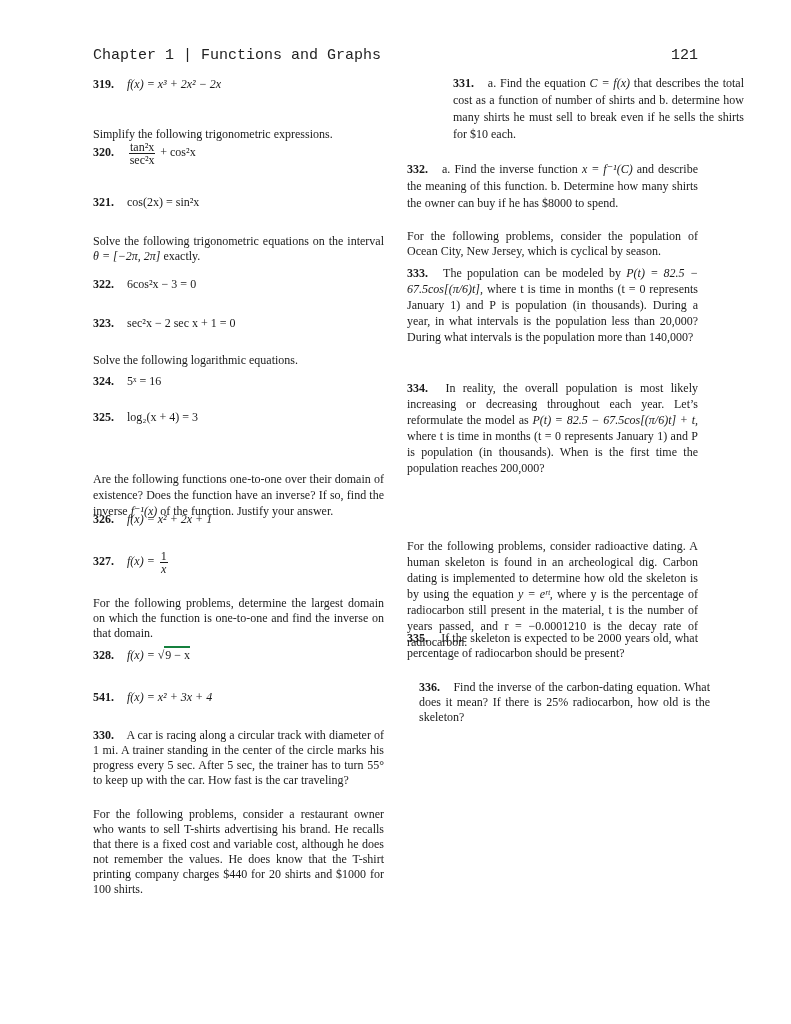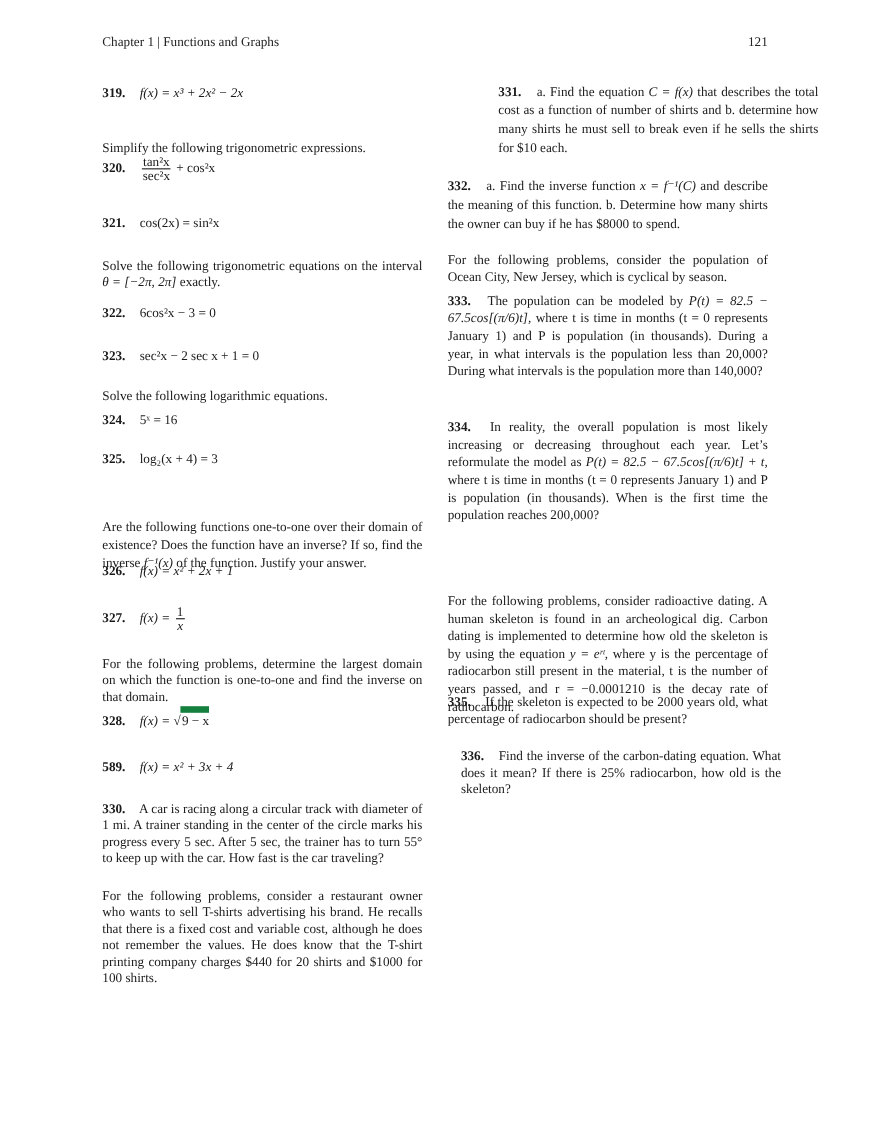--- a/index.html
+++ b/index.html
@@ -1,32 +1,32 @@
 <!DOCTYPE html>
 <html><head>
 <meta charset="utf-8">
 <style>
   html, body { margin: 0; padding: 0; background: #ffffff; }
   body { width: 791px; height: 1024px; position: relative; overflow: hidden; color: #1a1a1a;
          font-family: "Liberation Serif", "DejaVu Serif", serif; font-size: 12px; line-height: 15px; }
-  .hdr { position: absolute; top: 31px; font-family: Liberation Serif, serif; font-size: 12px; color: #222; }
+  .hdr { position: absolute; top: 48px; font-family: Liberation Mono, monospace; font-size: 15px; color: #222; }
   .hdr-left { left: 93px; }
   .hdr-right { right: 93px; }
   .col { position: absolute; width: 291px; }
   .col-left { left: 93px; top: 0; }
   .col-right { left: 407px; top: 0; }
   .blk { position: absolute; left: 0; width: 291px; }
   .num { font-weight: bold; margin-right: 10px; }
   .intro { text-align: justify; }
   .just { text-align: justify; }
   .m { font-style: italic; }
   .frac { display: inline-block; vertical-align: middle; text-align: center; margin: 0 2px; }
   .frac .top { display: block; border-bottom: 1px solid #1a1a1a; padding: 0 1px; line-height: 12px; }
   .frac .bot { display: block; line-height: 12px; }
-  .sqrt { border-top: 6px solid #15803d; padding-left: 1px; margin-top: 10px; }
+  .sqrt { border-top: 2px solid #15803d; padding-left: 1px; margin-top: 10px; }
 </style>
 </head>
 <body>
 
 <div class="hdr hdr-left">Chapter 1 | Functions and Graphs</div>
 <div class="hdr hdr-right">121</div>
 
 <div class="col col-left">
   <div class="blk" style="top:77px;">
     <span class="num">319.</span>
@@ -98,21 +98,21 @@
   </div>
 
   <div class="blk intro" style="top:596px;">For the following problems, determine the largest domain on which the function is one-to-one and find the inverse on that domain.</div>
 
   <div class="blk" style="top:648px;">
     <span class="num">328.</span>
     <span class="m">f(x) = √</span><span class="sqrt">9 − x</span>
   </div>
 
   <div class="blk" style="top:690px;">
-    <span class="num">589.</span>
+    <span class="num">541.</span>
     <span class="m">f(x) = x² + 3x + 4</span>
   </div>
 
   <div class="blk just" style="top:728px;">
     <span class="num">330.</span>
     <span>A car is racing along a circular track with diameter of 1 mi. A trainer standing in the center of the circle marks his progress every 5 sec. After 5 sec, the trainer has to turn 55° to keep up with the car. How fast is the car traveling?</span>
   </div>
 
   <div class="blk just" style="top:807px;">For the following problems, consider a restaurant owner who wants to sell T-shirts advertising his brand. He recalls that there is a fixed cost and variable cost, although he does not remember the values. He does know that the T-shirt printing company charges $440 for 20 shirts and $1000 for 100 shirts.</div>
 </div>

